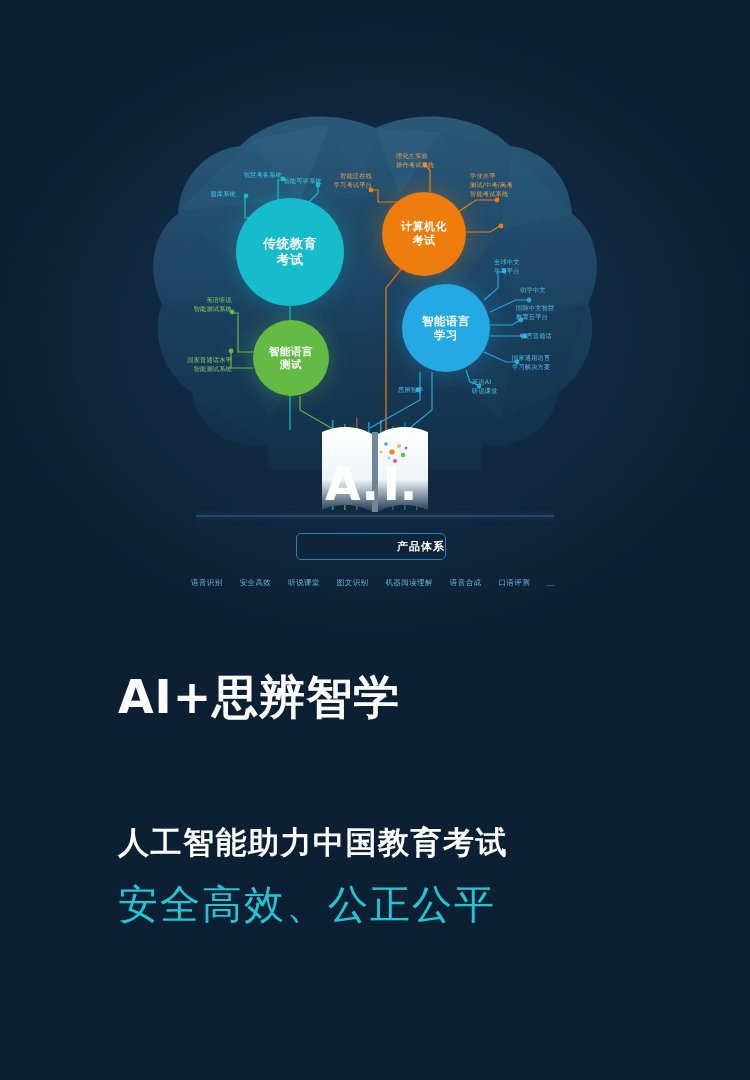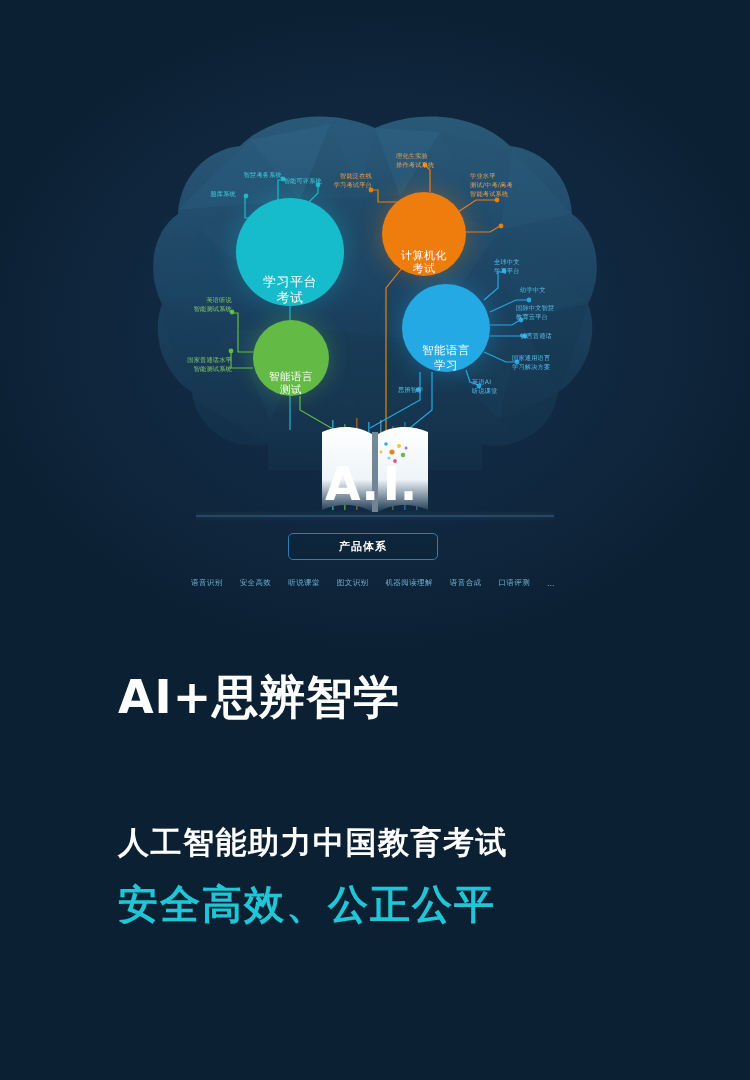--- a/index.html
+++ b/index.html
@@ -18,22 +18,22 @@
       linear-gradient(180deg,#0d2234 0%,#0c2033 60%,#0a1c2c 100%);
   }
 
   
   .hero{position:absolute;left:0;top:0;width:750px;height:620px;}
   .hero svg{display:block;}
 
   
   .bubble{
     position:absolute;border-radius:50%;
-    display:flex;flex-direction:column;align-items:center;justify-content:flex-end;
-    color:#fff;font-weight:normal;line-height:1.25;text-align:center;
+    display:flex;flex-direction:column;align-items:center;justify-content:center;
+    color:#fff;font-weight:bold;line-height:1.25;text-align:center;
     letter-spacing:.5px;
   }
   .bubble span{display:block;}
 
   #b-traditional{left:236px;top:198px;width:108px;height:108px;background:#17bccc;
     font-size:13px;box-shadow:0 0 26px rgba(23,188,204,.32);}
   #b-computerized{left:382px;top:192px;width:84px;height:84px;background:#ef7d0d;
     font-size:11px;box-shadow:0 0 24px rgba(239,125,13,.35);}
   #b-smartlearn{left:402px;top:284px;width:88px;height:88px;background:#24a9e4;
     font-size:11.5px;box-shadow:0 0 24px rgba(36,169,228,.35);}
@@ -47,44 +47,44 @@
   }
   .leaf.cyan{color:#3fd2e0;}
   .leaf.orange{color:#f0a24a;}
   .leaf.blue{color:#58c3ef;}
   .leaf.green{color:#86cf6a;}
   .leaf.r{text-align:left;}
   .leaf.l{text-align:right;}
 
   
   .pill{
-    position:absolute;left:288px;top:533px;width:148px;height:25px;
+    position:absolute;left:296px;top:533px;width:148px;height:25px;
     border:1px solid #2a7fb8;border-radius:5px;
-    display:flex;align-items:center;justify-content:center;
+    display:flex;align-items:center;justify-content:flex-end;
     color:#ffffff;font-size:11px;font-weight:bold;letter-spacing:1px;
     background:rgba(12,35,56,.5);
   }
   .tags{
     position:absolute;left:0;top:578px;width:746px;
     display:flex;align-items:center;justify-content:center;gap:17px;
   }
   .tags span{color:#6fb4da;font-size:7.5px;letter-spacing:.4px;white-space:nowrap;}
 
   
   .copy{position:absolute;left:118px;top:672px;width:560px;}
   .headline{
     color:#ffffff;font-size:46px;font-weight:bold;letter-spacing:1px;
     line-height:1.1;margin:0;
   }
   .sub1{
     color:#ffffff;font-size:31px;font-weight:bold;letter-spacing:1.5px;
     margin:0;position:absolute;left:0;top:150px;white-space:nowrap;
   }
   .sub2{
-    color:#1fc6d6;font-size:40px;font-weight:bold;letter-spacing:2px;
+    color:#1fc6d6;font-size:40px;font-weight:normal;letter-spacing:2px;
     margin:0;position:absolute;left:0;top:205px;white-space:nowrap;
   }
 </style>
 </head>
 <body>
 
 <div class="page">
 
   <div class="hero">
     <svg width="750" height="620" viewBox="0 0 750 620" xmlns="http://www.w3.org/2000/svg">
@@ -224,21 +224,21 @@
           <circle cx="406" cy="448" r="1.5" fill="#a267d4"></circle>
           <circle cx="381" cy="452" r="1.4" fill="#f2c230"></circle>
         </g>
       </g>
 
       <line x1="196" y1="516" x2="554" y2="516" stroke="#2a6e9e" stroke-width="1" opacity=".8"></line>
       <rect x="196" y="510" width="358" height="12" fill="url(#fadeDown)" opacity=".08"></rect>
     </svg>
 
     <div class="bubble" id="b-traditional">
-      <span>学习平台</span>
+      <span>传统教育</span>
       <span>考试</span>
     </div>
     <div class="bubble" id="b-computerized">
       <span>计算机化</span>
       <span>考试</span>
     </div>
     <div class="bubble" id="b-smartlearn">
       <span>智能语言</span>
       <span>学习</span>
     </div>

